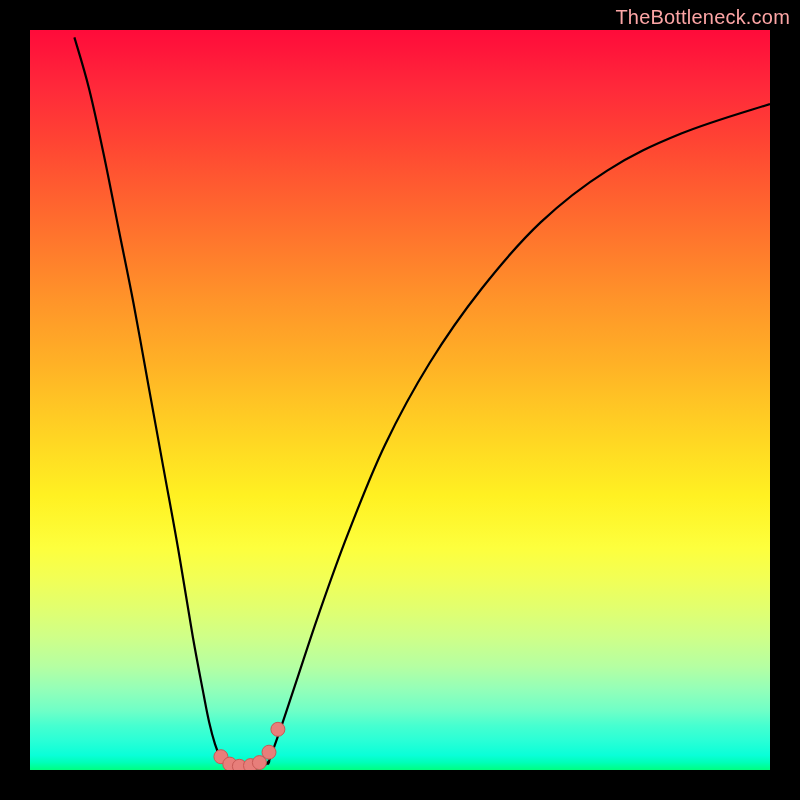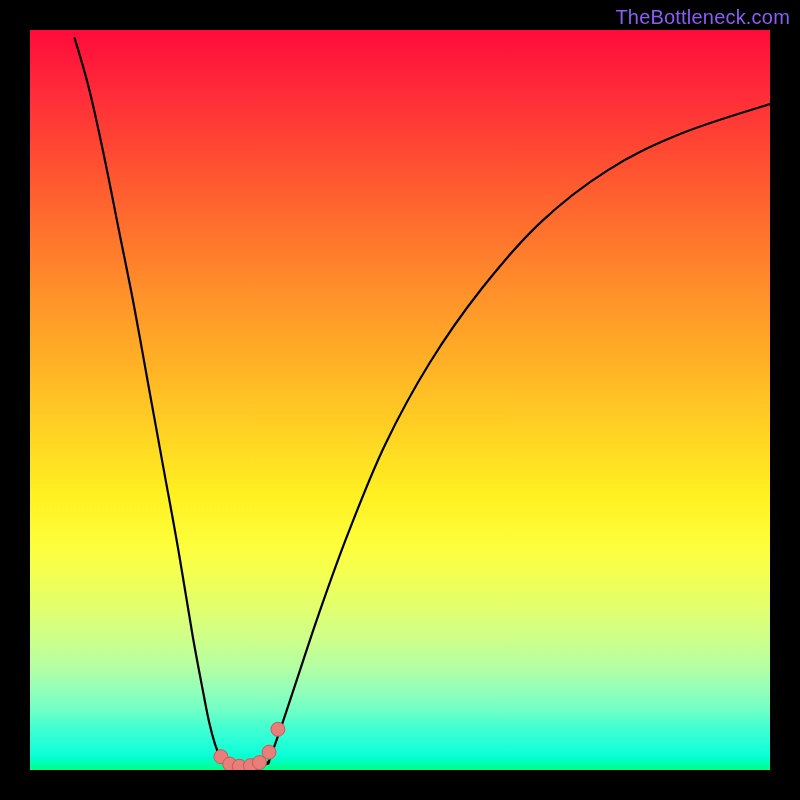--- a/index.html
+++ b/index.html
@@ -53,21 +53,21 @@
     left: 0;
     top: 0;
     width: 740px;
     height: 740px;
     pointer-events: none;
   }
   .watermark {
     position: absolute;
     top: 6px;
     right: 10px;
-    color: #8b5cf6;
+    color: #fca5a5;
     font-size: 20px;
     font-weight: 400;
     letter-spacing: 0.2px;
     user-select: none;
     margin-left: 16px;
   }
 </style>
 </head>
 <body>
 

